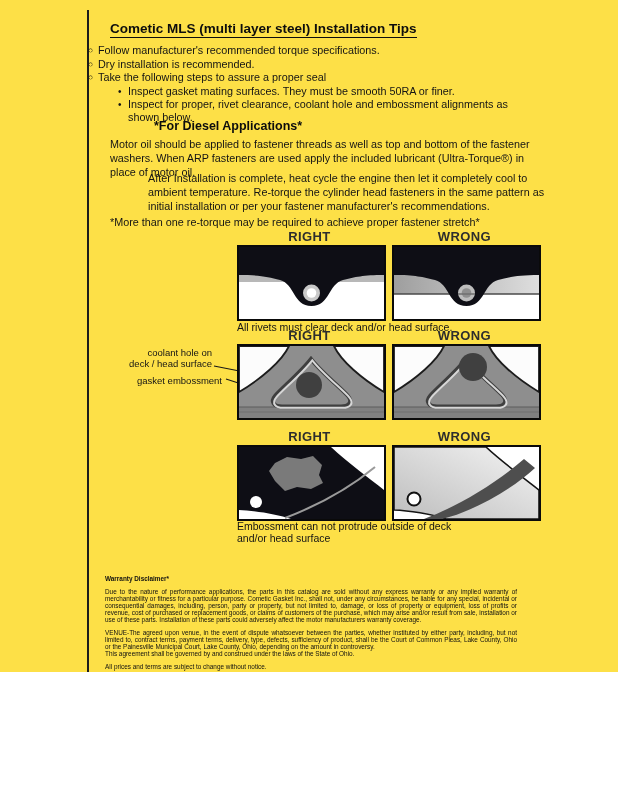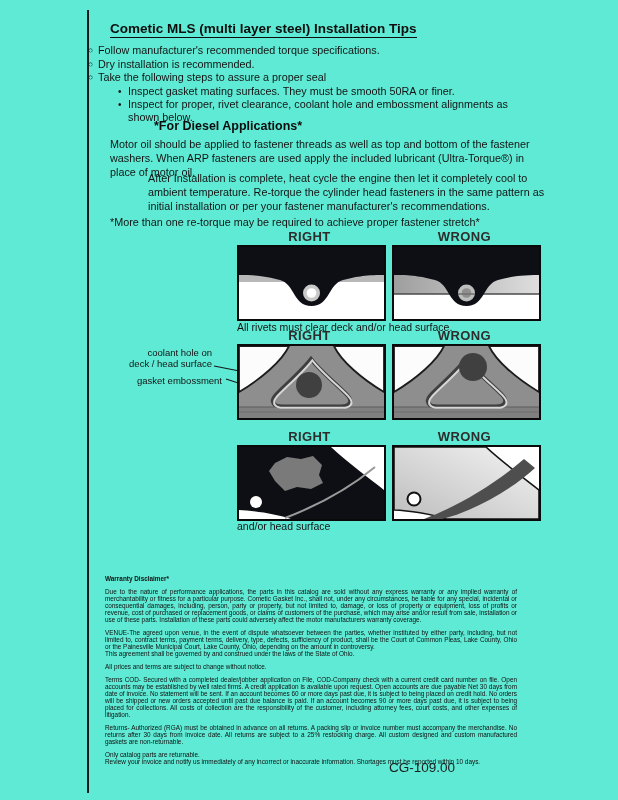--- a/index.html
+++ b/index.html
@@ -1,16 +1,16 @@
 <!DOCTYPE html>
 <html><head>
 <meta charset="utf-8">
 <style>
   html,body{margin:0;padding:0;background:#ffffff;}
-  .page{position:relative;width:618px;height:800px;background:#5eead4;overflow:hidden;
+  .page{position:relative;width:618px;height:672px;background:#fde047;overflow:hidden;
         font-family:"Liberation Sans","DejaVu Sans",sans-serif;color:#161616;}
   .edge-line{position:absolute;left:87px;top:10px;width:1.5px;height:783px;background:#1c1c1c;}
   .title{position:absolute;left:110px;top:21px;font-size:13.5px;font-weight:bold;color:#0d0d0d;}
   .title span{display:inline-block;border-bottom:1.6px solid #0d0d0d;padding-bottom:1px;}
   .bullets{position:absolute;left:88px;top:44px;width:450px;font-size:10.8px;color:#141414;}
   .b-row{display:flex;line-height:13px;margin-bottom:0.5px;}
   .b-marker{width:10px;flex:0 0 10px;font-size:8.5px;line-height:13px;}
   .sb-row{margin-left:30px;}
   .sb-row .b-marker{font-size:10px;}
   .heading{position:absolute;left:110px;top:119px;font-size:12.5px;font-weight:bold;color:#0d0d0d;margin-left:44px;}
@@ -162,20 +162,21 @@
             <stop offset="1" stop-color="#f4f4f4"></stop>
         </linearGradient>
       </defs>
       <rect width="145" height="72" fill="#ffffff"></rect>
       <path d="M0,0 L92,0 C108,15 131,32 145,43 L145,72 L52,72 C38,67 14,63.5 0,63 Z" fill="url(#bandGrad3)" stroke="#141414" stroke-width="1.6"></path>
       <path d="M30,72 C62,60 100,38 130,12 L141,21 C114,46 74,66 48,72 Z" fill="#4e4e4e"></path>
       <circle cx="20" cy="52" r="6.5" fill="#ffffff" stroke="#111111" stroke-width="2"></circle>
     </svg>
   </div>
   <div class="figcaption" style="left:237px;top:520px;width:230px;">
+    <div>Embossment can not protrude outside of deck</div>
     <div>and/or head surface</div>
   </div>
 
   <div class="disclaimer">
     <div class="d-head">Warranty Disclaimer*</div>
     <p>Due to the nature of performance applications, the parts in this catalog are sold without any express warranty or any implied warranty of merchantability or fitness for a particular purpose.  Cometic Gasket Inc., shall not, under any circumstances, be liable for any special, incidental or consequential damages, including, person, party or property, but not limited to, damage, or loss of property or equipment, loss of profits or revenue, cost of purchased or replacement goods, or claims of customers of the purchase, which may arise and/or result from sale, installation or use of these parts.  Installation of these parts could adversely affect the motor manufacturers warranty coverage.</p>
     <p>VENUE-The agreed upon venue, in the event of dispute whatsoever between the parties, whether instituted by either party, including, but not limited to, contract terms, payment terms, delivery, type, defects, sufficiency of product, shall be the Court of Common Pleas, Lake County, Ohio or the Painesville Municipal Court, Lake County, Ohio, depending on the amount in controversy.
 This agreement shall be governed by and construed under the laws of the State of Ohio.</p>
     <p>All prices and terms are subject to change without notice.</p>
     <p>Terms COD- Secured with a completed dealer/jobber application on File, COD-Company check with a current credit card number on file.  Open accounts may be established by well rated firms.  A credit application is available upon request.  Open accounts are due payable Net 30 days from date of invoice.  No statement will be sent.  If an account becomes 60 or more days past due, it is subject to being placed on credit hold.  No orders will be shipped or new orders accepted until past due balance is paid.  If an account becomes 90 or more days past due, it is subject to being placed for collections.  All costs of collection are the responsibility of the customer, including attorney fees, court costs, and other expenses of litigation.</p>

